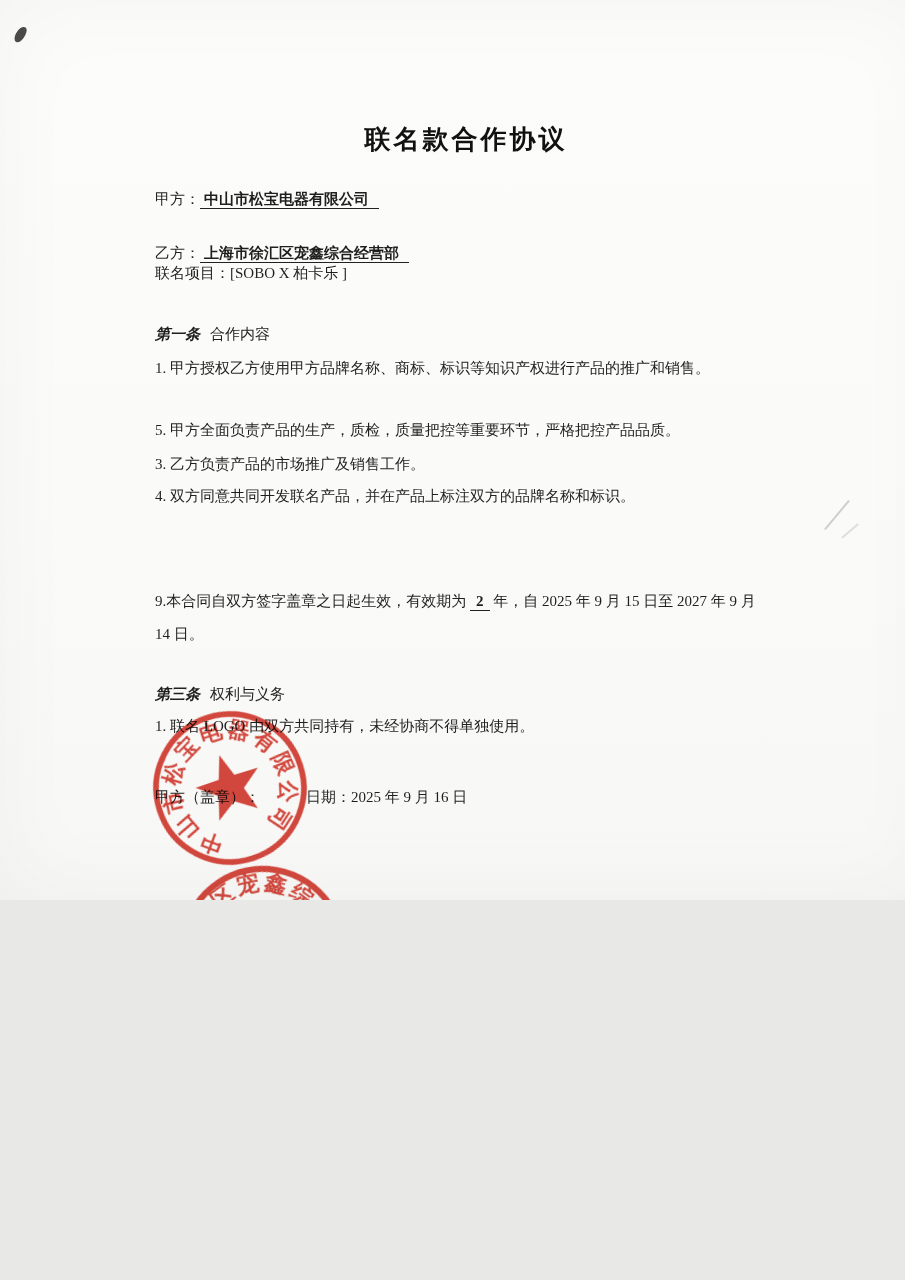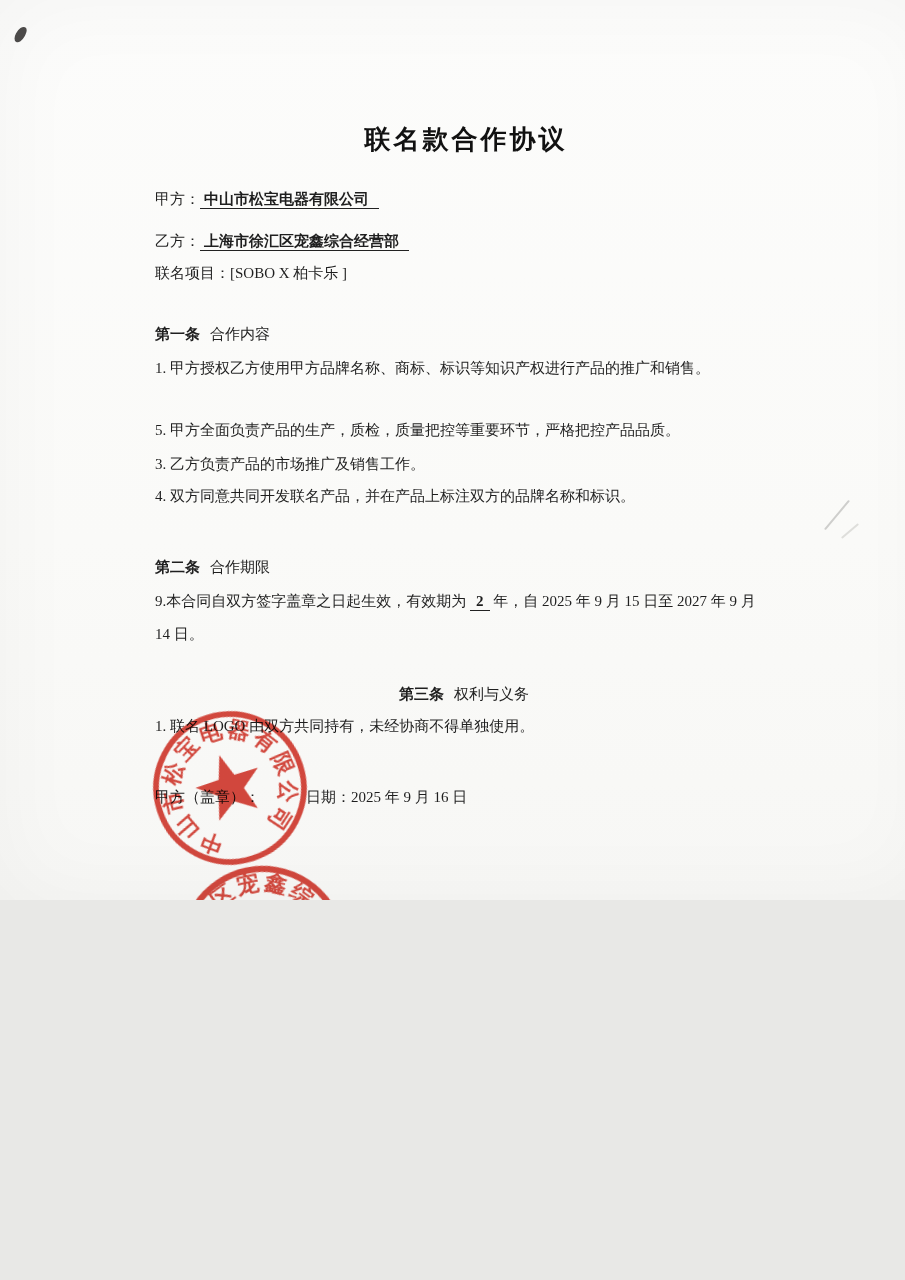--- a/index.html
+++ b/index.html
@@ -20,21 +20,21 @@
   }
   .blk { position: absolute; left: 155px; width: 618px; font-size: 15px; line-height: 33px; }
   .title {
     position: absolute; left: 0; right: 0; top: 122px;
     text-align: center; font-size: 26px; font-weight: 700; letter-spacing: 3px;
     color: #111;
   }
   .b { font-weight: 400; }
   .uline { border-bottom: 1.4px solid #222; padding: 0 10px 1px 4px; font-weight: 700; }
   .term { border-bottom: 1.4px solid #222; padding: 0 6px 1px 6px; font-weight: 700; }
-  .head-num { font-weight: 700; margin-right: 10px; }
+  .head-num { font-weight: 700; margin-right: 10px; font-style: italic; }
   .date-part { display: inline-block; margin-left: 46px; }
   .seal {
     position: absolute;
     mix-blend-mode: multiply;
     opacity: 0.88;
     filter: blur(0.35px) saturate(1.05);
     z-index: 5;
     pointer-events: none;
   }
   .seal svg { display: block; width: 100%; height: 100%; }
@@ -62,43 +62,40 @@
 
   <div class="artifact artifact-topleft"></div>
   <div class="artifact artifact-right"></div>
   <div class="artifact artifact-right2"></div>
 
   <div class="title">联名款合作协议</div>
 
   <div class="blk" style="top:183px;">
     <span>甲方：</span><span class="uline">中山市松宝电器有限公司</span>
   </div>
-  <div class="blk" style="top:225px;">
+  <div class="blk" style="top:237px;">
     <span>乙方：</span><span class="uline">上海市徐汇区宠鑫综合经营部</span>
   </div>
   <div class="blk" style="top:257px;">
     <span>联名项目：</span><span class="b">[SOBO X 柏卡乐 ]</span>
   </div>
 
   <div class="blk" style="top:318px;">
     <span class="head-num">第一条</span><span>合作内容</span>
   </div>
   <div class="blk" style="top:352px;">1. 甲方授权乙方使用甲方品牌名称、商标、标识等知识产权进行产品的推广和销售。</div>
   <div class="blk" style="top:414px;">5. 甲方全面负责产品的生产，质检，质量把控等重要环节，严格把控产品品质。</div>
   <div class="blk" style="top:448px;">3. 乙方负责产品的市场推广及销售工作。</div>
   <div class="blk" style="top:480px;">4. 双方同意共同开发联名产品，并在产品上标注双方的品牌名称和标识。</div>
 
-  <div class="blk" style="top:551px;">
-    <span class="head-num">第二条</span><span>合作期限</span>
-  </div>
   <div class="blk" style="top:585px;">
     <span>9.本合同自双方签字盖章之日起生效，有效期为 </span><span class="term">2</span><span> 年，自 2025 年 9 月 15 日至 2027 年 9 月 14 日。</span>
   </div>
 
-  <div class="blk" style="top:678px;text-align:center;">
+  <div class="blk" style="top:678px;">
     <span class="head-num">第三条</span><span>权利与义务</span>
   </div>
   <div class="blk" style="top:710px;">1. 联名 LOGO 由双方共同持有，未经协商不得单独使用。</div>
 
   <div class="blk" style="top:781px;">
     <span>甲方（盖章）：</span><span class="date-part b">日期：2025 年 9 月 16 日</span>
   </div>
   <div class="blk" style="top:923px;">
     <span>乙方（盖章）：</span><span class="date-part b">日期：2025 年 9 月 16 日</span>
   </div>

